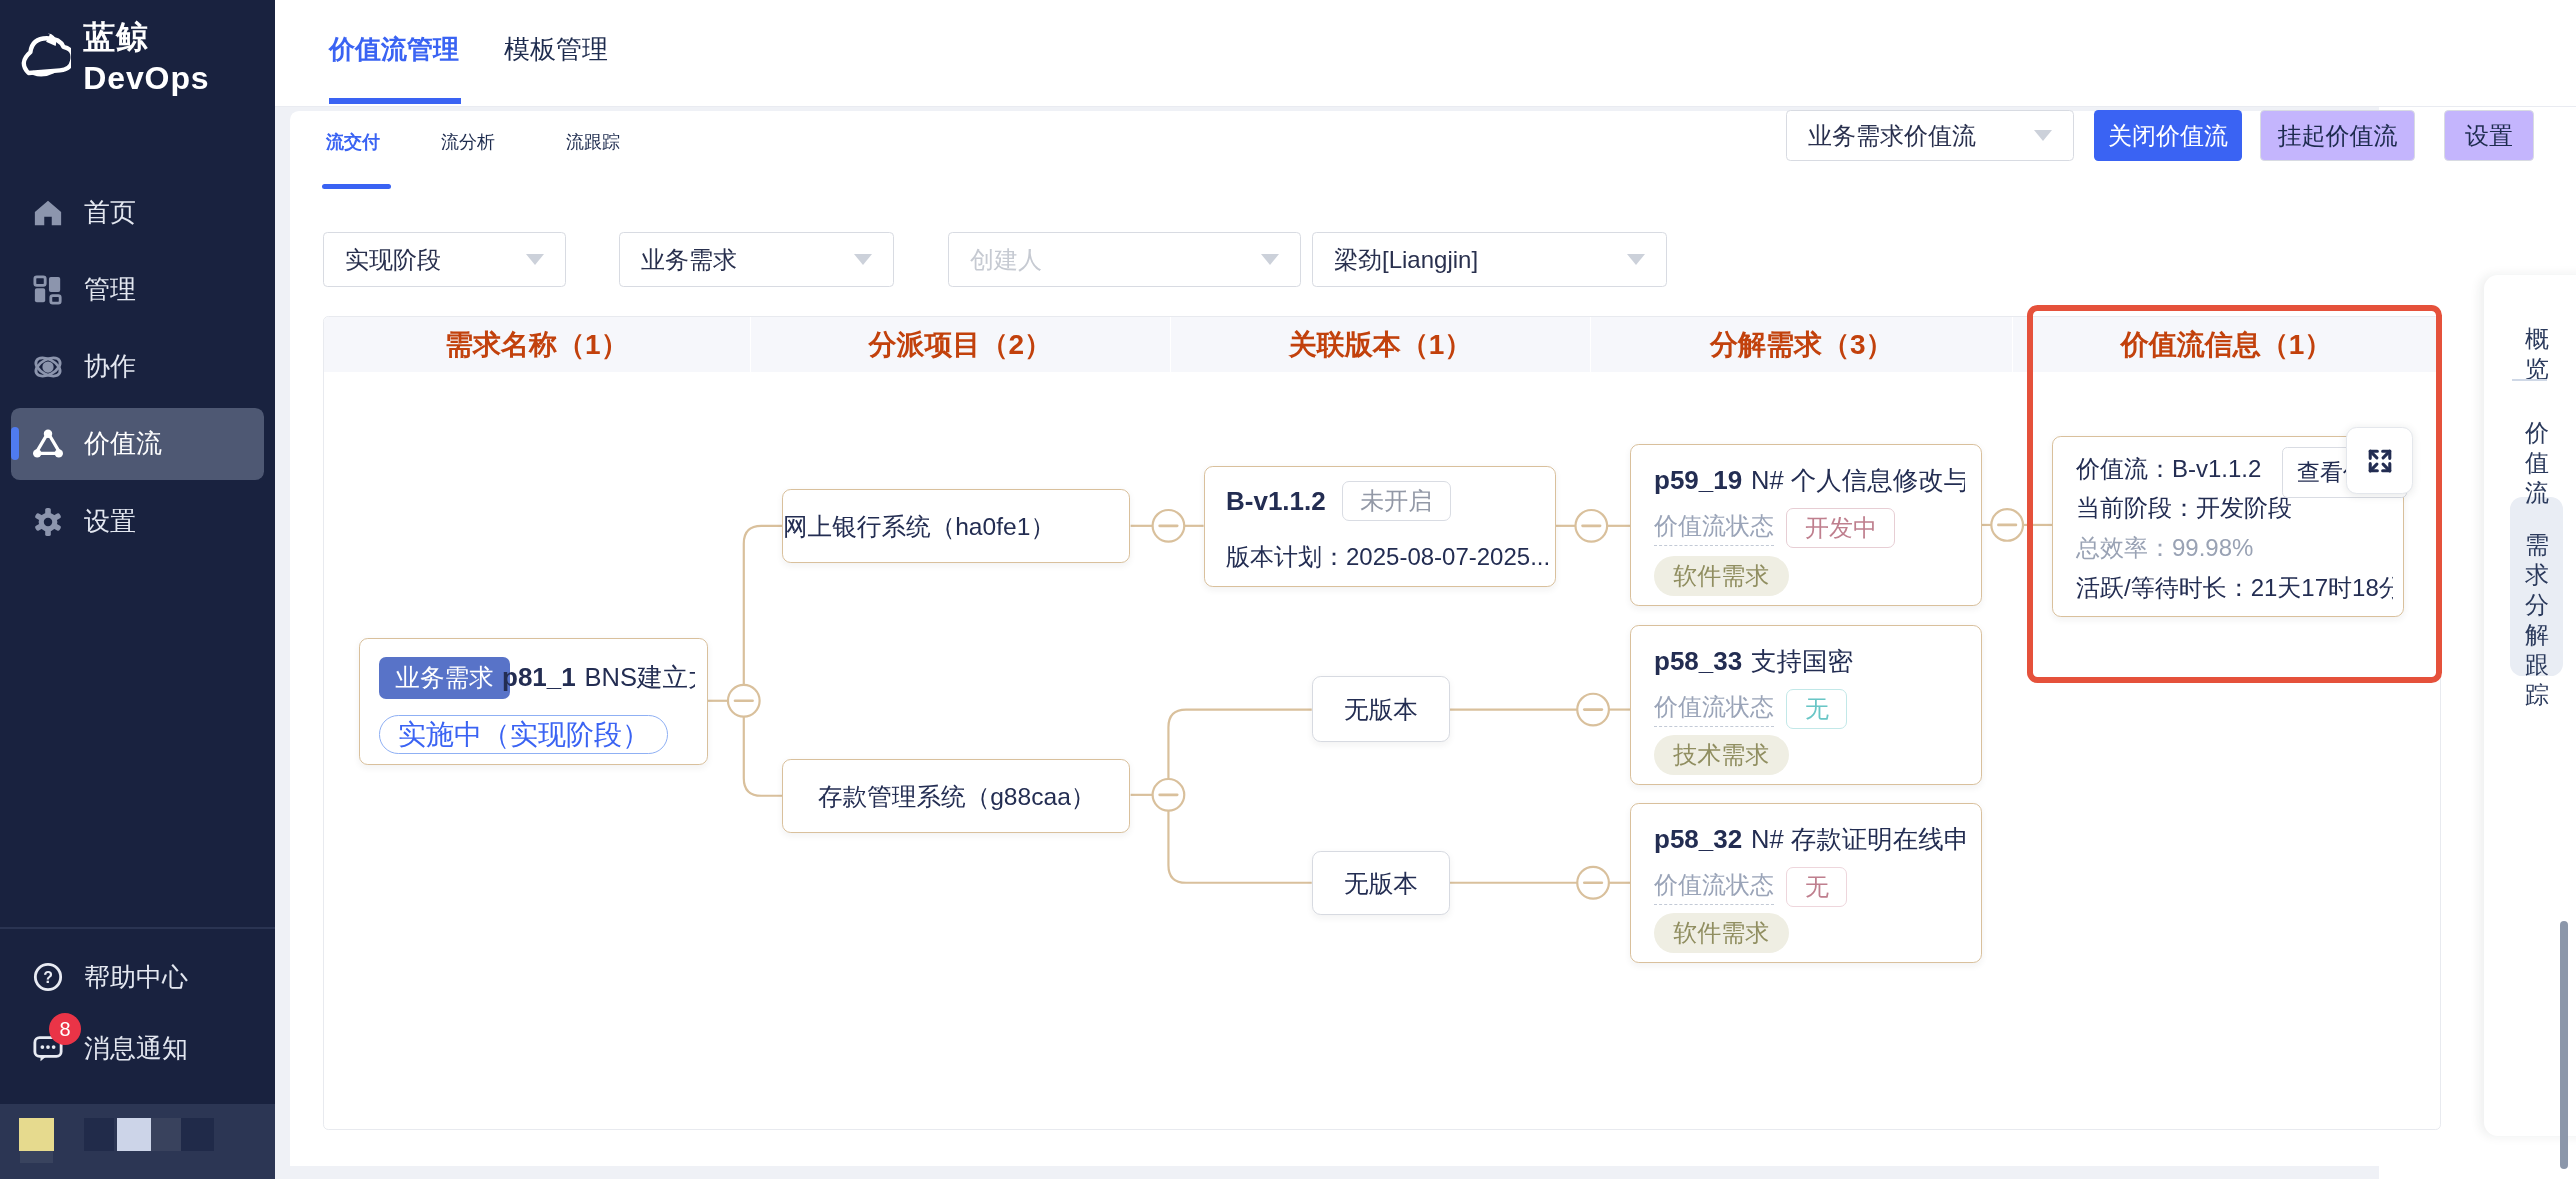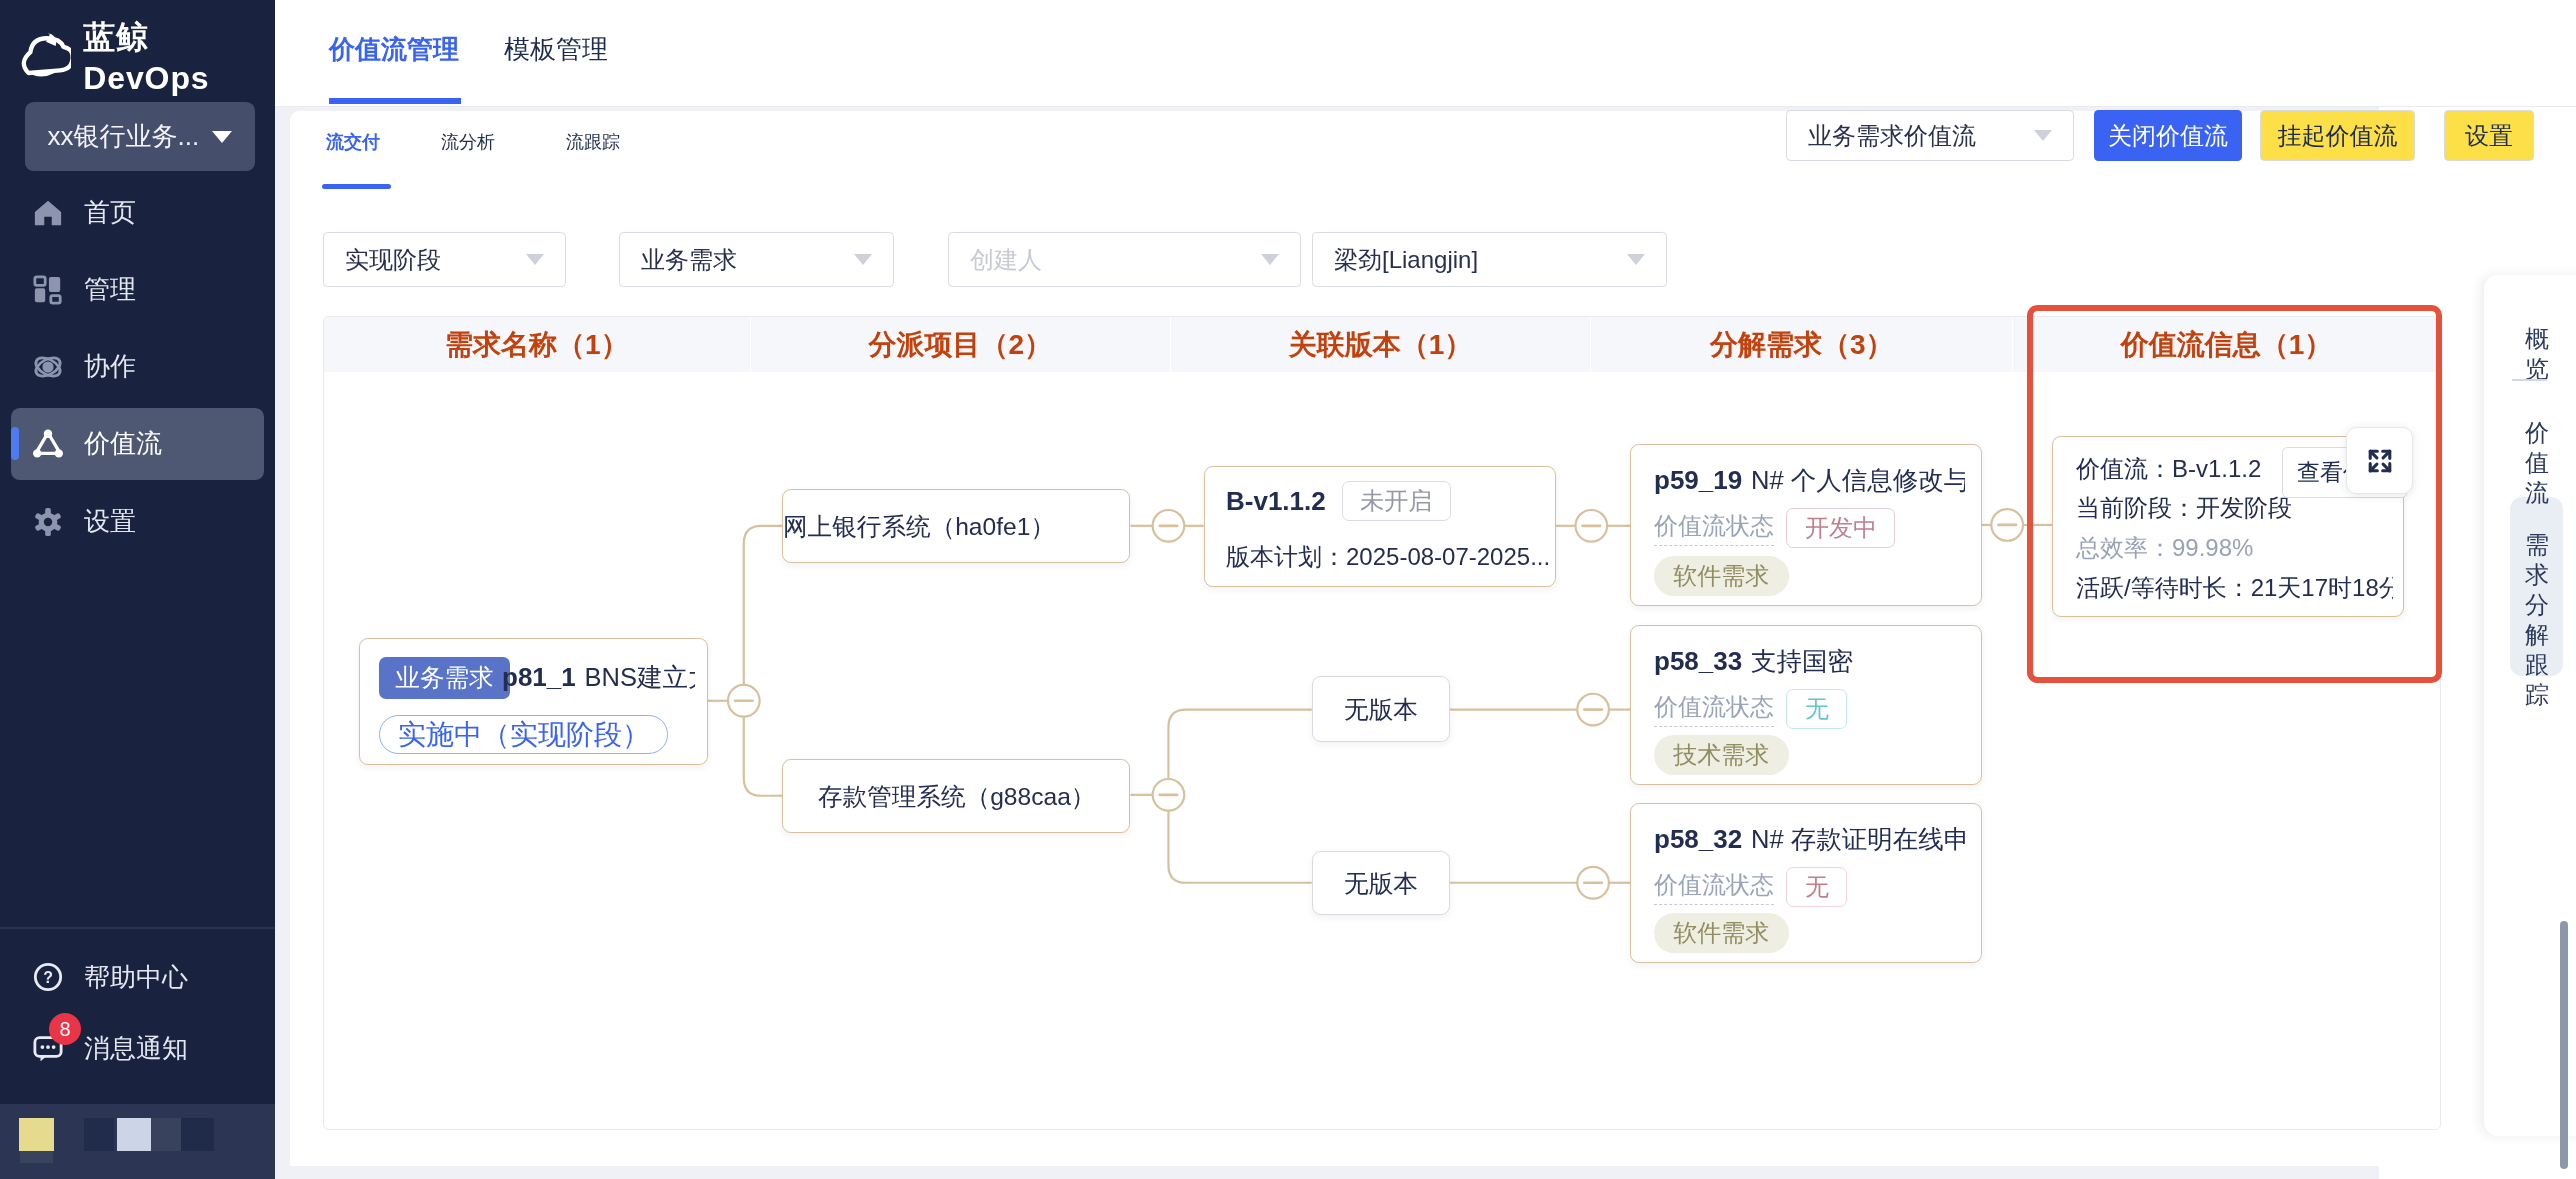--- a/index.html
+++ b/index.html
@@ -34,21 +34,21 @@
 
   
   #card{position:absolute;left:290px;top:111px;width:2286px;height:1055px;background:#fff;border-radius:8.8px 0 0 0;}
   .sub-tab{position:absolute;top:130px;font-size:18px;color:#1d2b4e;font-weight:500;cursor:pointer;}
   .sub-tab.active{color:#3a63f3;font-weight:700;}
   .sub-underline{position:absolute;left:322px;top:184px;width:69px;height:5.3px;background:#3a63f3;border-radius:2.6px;}
 
   .btn{position:absolute;height:51px;border-radius:4.4px;display:flex;align-items:center;justify-content:center;
     font-size:24px;box-sizing:border-box;cursor:pointer;}
   .btn-primary{background:#3a63f3;color:#fff;border:none;}
-  .btn-plain{background:#fde047;color:#1d2b4e;border:1.8px solid #d8dbe2;}
+  .btn-plain{background:#c4b5fd;color:#1d2b4e;border:1.8px solid #d8dbe2;}
   .select-box{position:absolute;height:51px;background:#fff;border:1.8px solid #d8dbe2;border-radius:4.4px;
     display:flex;align-items:center;justify-content:space-between;padding:0 21px;box-sizing:border-box;
     font-size:24px;color:#29304e;cursor:pointer;}
   .select-box .ph{color:#c6cad2;}
   .caret-down-g{width:0;height:0;border-left:9.7px solid transparent;border-right:9.7px solid transparent;border-top:11.4px solid #ccd1da;}
 
   
   #table{position:absolute;left:323px;top:316px;width:2118px;height:814px;border:0.9px solid #e8eaef;
     border-radius:5.3px;box-sizing:border-box;background:#fff;overflow:hidden;}
   #thead{display:flex;height:55px;background:#f6f7fb;}
@@ -103,24 +103,20 @@
   <div id="sidebar">
     <div class="logo-row">
       <svg width="55" height="47" viewBox="0 0 62 54">
         <path d="M14 46 q-12-12 2-24 q2-16 19-16 q15 0 19 10 q13 3 10 16 q-2 10-14 11 z" fill="none" stroke="#ffffff" stroke-width="5" stroke-linejoin="round" stroke-linecap="round"></path>
         <path d="M34 10 q7-11 2-10 q12 3 9 15 z" fill="#ffffff"></path>
         <path d="M20 46 q10 4 22-2" fill="none" stroke="#ffffff" stroke-width="5" stroke-linecap="round"></path>
       </svg>
       <span class="logo-text">蓝鲸DevOps</span>
     </div>
 
-    <div class="proj-select">
-      <span class="txt">xx银行业务...</span>
-      <span class="caret-down-w"></span>
-    </div>
 
     <div class="menu-active-bg"></div>
     <div class="menu-active-bar"></div>
 
     <div class="menu-item" style="top:174px;">
       <svg class="mi-icon" viewBox="0 0 32 32">
         <path d="M16 3 L30 15 V29 H20 V20 H12 V29 H2 V15 Z" fill="#8c95ad"></path>
       </svg>
       <span class="mi-label">首页</span>
     </div>

